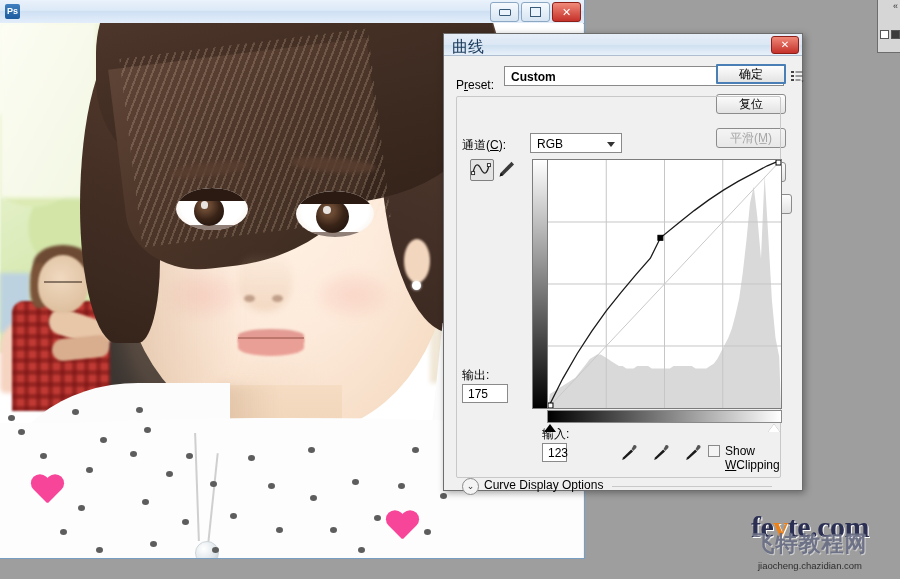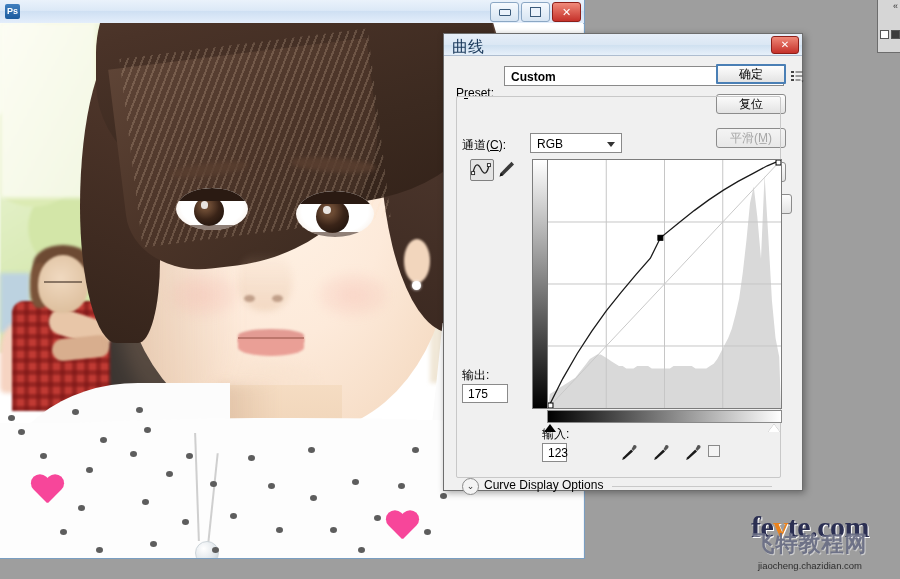--- a/index.html
+++ b/index.html
@@ -167,21 +167,21 @@
     border-bottom:1px solid #aebdd0;}
   #cv-title span{position:absolute;left:8px;top:3px;font-size:16px;color:#1b3a5c;}
   #cv-close{position:absolute;right:3px;top:2px;width:26px;height:16px;border-radius:3px;
     border:1px solid #8d1f19;background:linear-gradient(to bottom,#ef8878,#c5312a);
     color:#fff;font-size:10px;font-weight:bold;line-height:15px;text-align:center;}
 
   .lbl{font-size:12px;color:#000;}
   .u{text-decoration:underline;}
 
   #preset-row{position:absolute;left:12px;top:32px;width:338px;height:22px;}
-  #preset-label{position:absolute;left:0;top:20px;}
+  #preset-label{position:absolute;left:0;top:12px;}
   #preset-select{position:absolute;left:48px;top:0;width:280px;height:20px;background:#fff;
     border:1px solid #8a8a8a;box-sizing:border-box;}
   #preset-value{position:absolute;left:6px;top:3px;font-size:12px;font-weight:bold;}
   #preset-arrow{position:absolute;right:6px;top:8px;width:0;height:0;
     border-left:4px solid transparent;border-right:4px solid transparent;border-top:5px solid #333;}
   #preset-menu-icon{position:absolute;left:334px;top:3px;width:14px;height:14px;}
 
   
   .btn{position:absolute;width:70px;height:20px;border:1px solid #8c8c8c;border-radius:3px;
     background:linear-gradient(to bottom,#fdfdfd,#e3e3e3);
@@ -481,20 +481,21 @@
     <svg class="dropper" style="left:206px;" viewBox="0 0 20 18">
       <path d="M15.6 2.2 a2 2 0 0 1 2.6 2.9 l-3 2.8 l-1.6-1.8 z" fill="#555"></path>
       <path d="M13.2 6.4 l1.8 2 l-8.4 7.6 l-2.4 1 l.8-2.4 z" fill="#1a1a1a"></path>
     </svg>
     <svg class="dropper" style="left:238px;" viewBox="0 0 20 18">
       <path d="M15.6 2.2 a2 2 0 0 1 2.6 2.9 l-3 2.8 l-1.6-1.8 z" fill="#555"></path>
       <path d="M13.2 6.4 l1.8 2 l-8.4 7.6 l-2.4 1 l.8-2.4 z" fill="#1a1a1a"></path>
     </svg>
 
     <div id="clip-chk"></div>
+    <div id="clip-label" class="lbl">Show <span class="u">W</span>Clipping</div>
 
     <div id="cdo-row">
       <div id="cdo-icon">⌄</div>
       <div id="cdo-label" class="lbl">Curve Display Options</div>
       <div id="cdo-rule"></div>
     </div>
   </div>
 
   <div id="wm">
     <div id="wm-main"><span>fe</span><span class="o">v</span><span>te.com</span></div>

